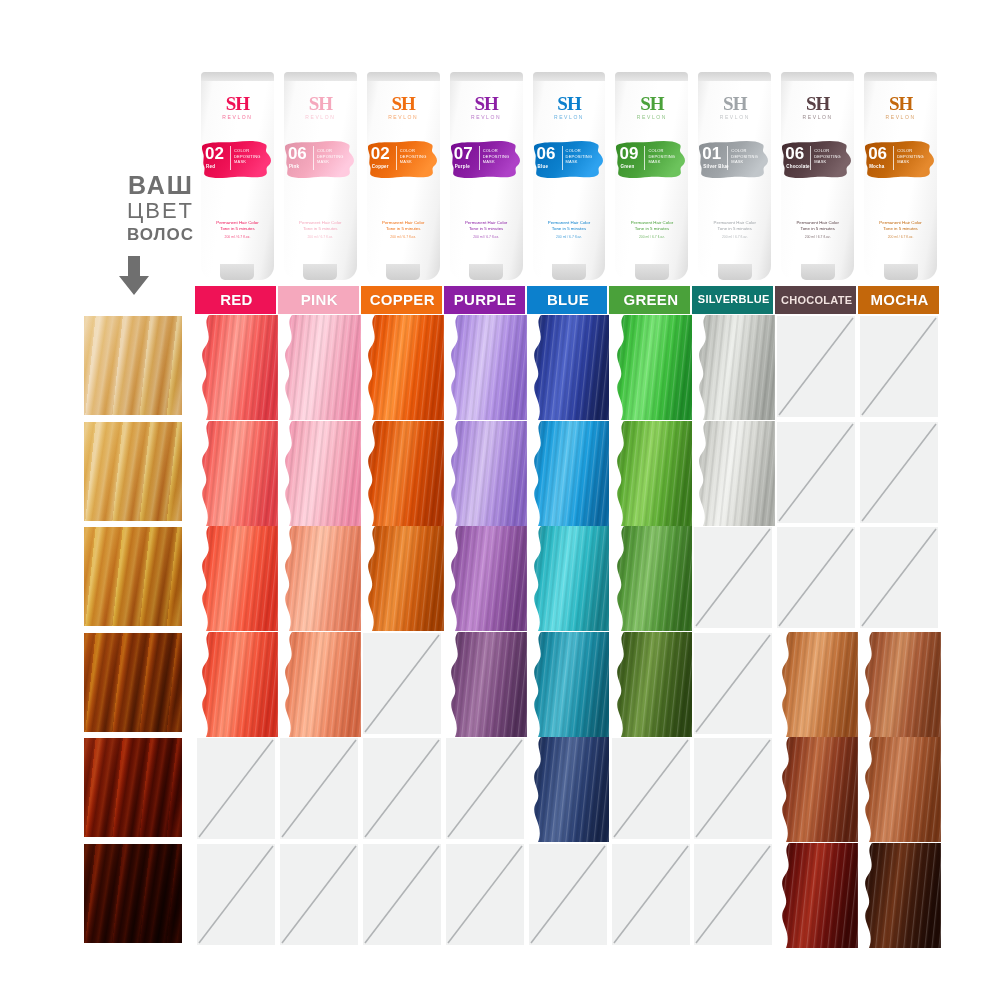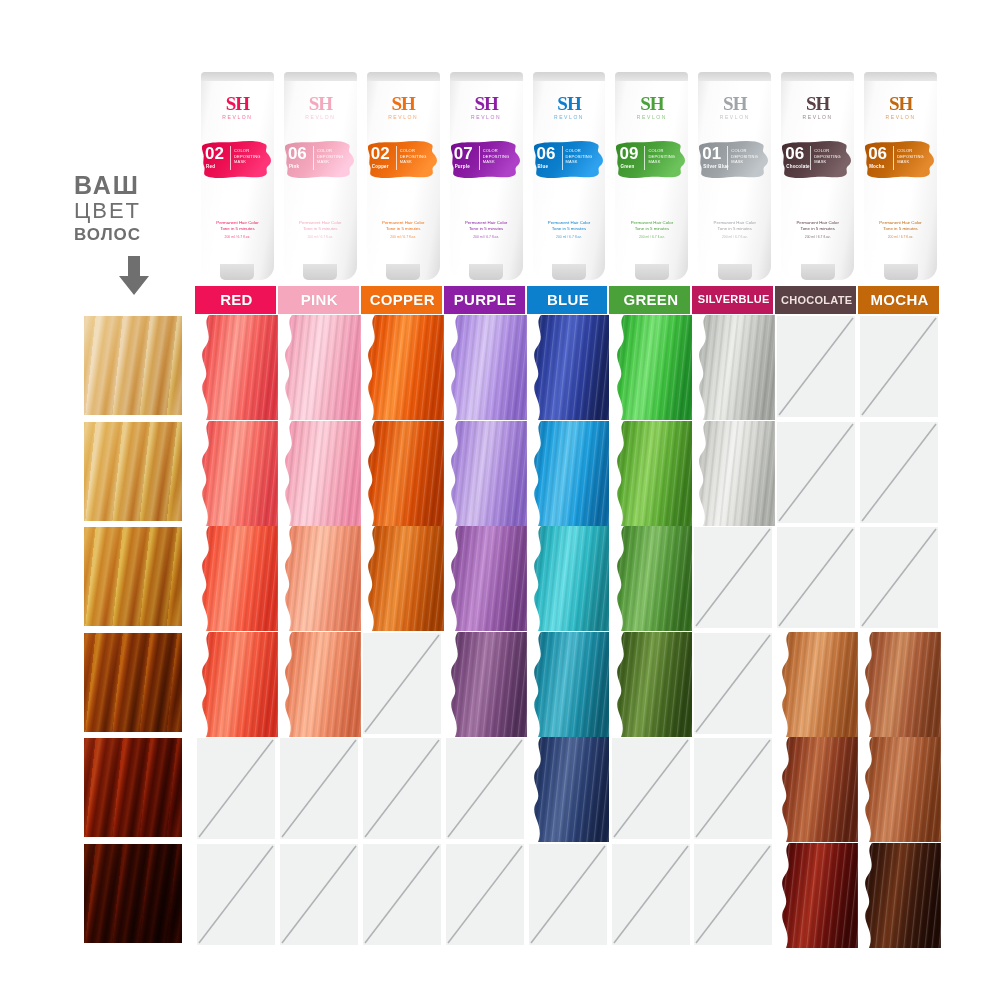--- a/index.html
+++ b/index.html
@@ -65,21 +65,21 @@
     letter-spacing:.2px;width:22px;
   }
   .tube-foot{
     position:absolute;left:10px;right:10px;top:148px;text-align:center;
   }
   .tube-foot .l1{font-size:4.4px;line-height:6px;display:block;}
   .tube-foot .l2{font-size:4.4px;line-height:6px;display:block;}
   .tube-foot .l3{font-size:3.4px;line-height:6px;display:block;opacity:.75;margin-top:2px;}
 
   
-  #caption{position:absolute;left:74px;top:172px;width:120px;text-align:left;color:#6f6f6f;}
+  #caption{position:absolute;left:74px;top:172px;width:120px;text-align:right;color:#6f6f6f;}
   #caption .c1{font-size:25px;font-weight:bold;letter-spacing:2px;line-height:26px;display:block;}
   #caption .c2{font-size:22px;font-weight:normal;letter-spacing:2px;line-height:26px;display:block;}
   #caption .c3{font-size:17px;font-weight:bold;letter-spacing:1px;line-height:22px;display:block;}
   #arrow{position:absolute;left:112px;top:256px;width:44px;height:40px;}
 
   
   #levels{position:absolute;left:84px;top:316px;width:98px;height:634px;}
   .lvl{position:absolute;left:0;width:98px;height:99px;overflow:hidden;
        box-shadow:0 0 0 1px rgba(255,255,255,.9);}
   .lvl .tex{position:absolute;inset:-14px;}
@@ -443,21 +443,21 @@
     </div>
 
   <div id="grid">
     <div id="headrow">
         <div class="hd" style="background: rgb(239, 18, 86); color: rgb(255, 255, 255);">RED</div>
         <div class="hd" style="background: rgb(245, 168, 189); color: rgb(255, 255, 255);">PINK</div>
         <div class="hd" style="background: rgb(240, 110, 16); color: rgb(255, 255, 255);">COPPER</div>
         <div class="hd" style="background: rgb(140, 31, 165); color: rgb(255, 255, 255);">PURPLE</div>
         <div class="hd" style="background: rgb(12, 128, 205); color: rgb(255, 255, 255);">BLUE</div>
         <div class="hd" style="background: rgb(74, 161, 58); color: rgb(255, 255, 255);">GREEN</div>
-        <div class="hd two" style="background: #be185d; color: rgb(255, 255, 255);">
+        <div class="hd two" style="background: #0f766e; color: rgb(255, 255, 255);">
           <span>SILVER</span>
           <br>
           <span>BLUE</span>
         </div>
         <div class="hd" style="background: rgb(89, 65, 70); color: rgb(242, 227, 224); font-size: 11px;">CHOCOLATE</div>
         <div class="hd" style="background: rgb(195, 103, 11); color: rgb(255, 255, 255);">MOCHA</div>
       </div>
     <div id="cells">
         <div class="cell" style="left: 0px; top: 0px;">
           <div class="swatch">

